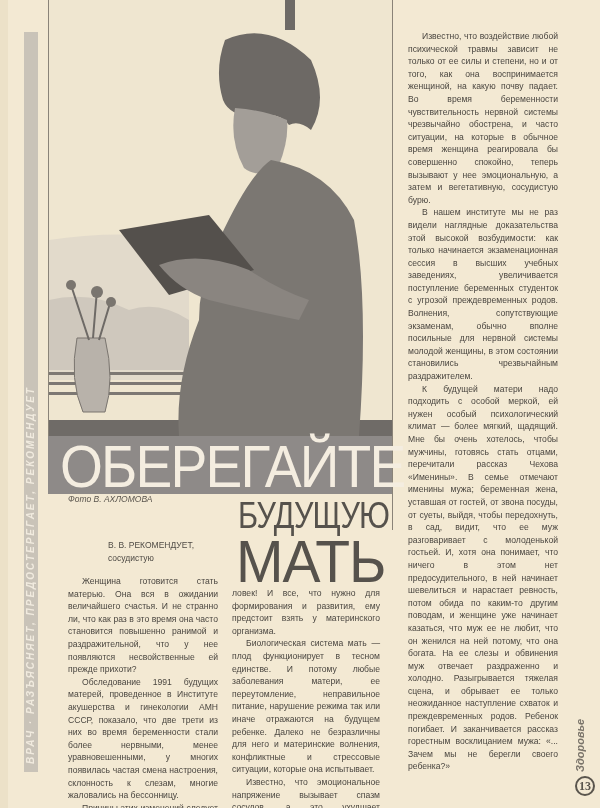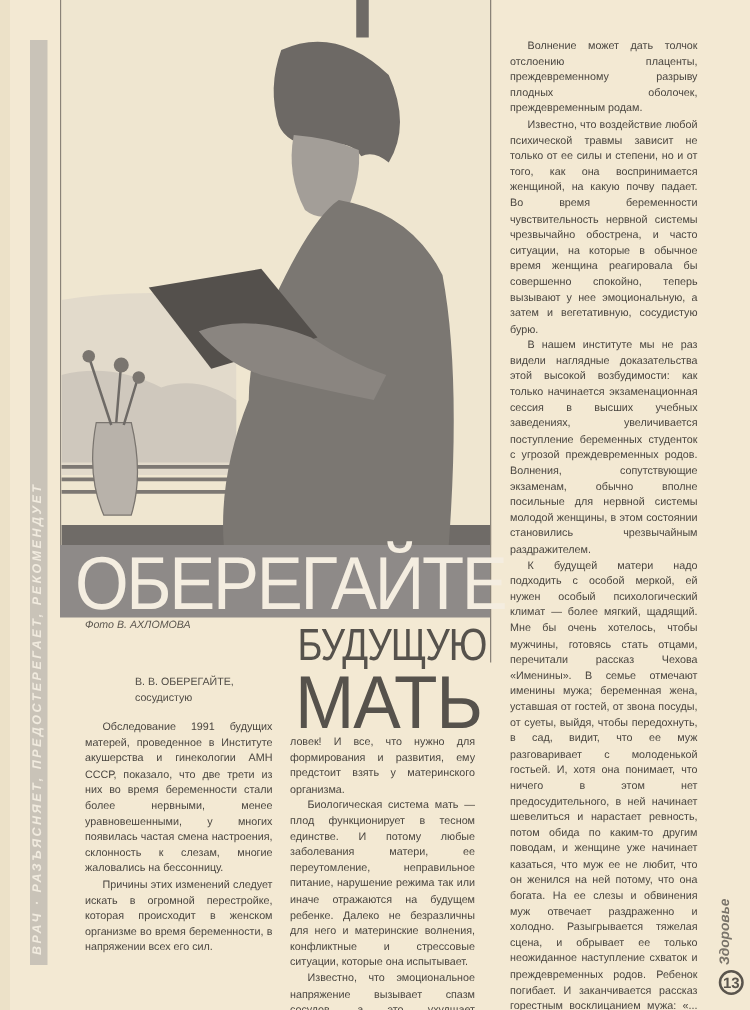--- a/index.html
+++ b/index.html
@@ -59,21 +59,21 @@
   .col-right { left:408px; top:30px;  width:150px; }
   .divider { position:absolute; left:392px; top:0; width:1px; height:530px; background:#8a8378; }
   .logo {
     position:absolute; left:574px; top:726px; width:14px; height:46px;
     font-size:11px; font-style:italic; font-weight:bold; color:#7a746a;
     writing-mode:vertical-rl; transform:rotate(180deg); text-align:center;
   }
   .page-num {
     position:absolute; left:575px; top:776px; width:20px; height:20px; border-radius:50%;
     border:2px solid #5a554d; box-sizing:border-box; font-size:12px; font-weight:bold;
-    line-height:16px; text-align:center; color:#5a554d;
+    line-height:16px; text-align:center; color:#5a554d;font-family:Liberation Serif, serif;
   }
 </style>
 </head>
 <body>
 
 <div class="page-edge"></div>
 
 <div class="side-stripe"></div>
 <div class="side-stripe-text">ВРАЧ · РАЗЪЯСНЯЕТ, ПРЕДОСТЕРЕГАЕТ, РЕКОМЕНДУЕТ</div>
 
@@ -104,37 +104,37 @@
 </div>
 
 <div class="divider"></div>
 
 <div class="title-band"></div>
 <div class="title-1">ОБЕРЕГАЙТЕ</div>
 <div class="photo-credit">Фото В. АХЛОМОВА</div>
 <div class="title-2">БУДУЩУЮ</div>
 <div class="title-3">МАТЬ</div>
 
-<div class="author-name">В. В. ОБЕРЕГАЙТЕ,</div>
+<div class="author-name">В. В. РЕКОМЕНДУЕТ,</div>
 <div class="author-role">сосудистую</div>
 
 <div class="col col-left">
+  <p>Женщина готовится стать матерью. Она вся в ожидании величайшего счастья. И не странно ли, что как раз в это время она часто становится повышенно ранимой и раздражительной, что у нее появляются несвойственные ей прежде прихоти?</p>
   <p>Обследование 1991 будущих матерей, проведенное в Институте акушерства и гинекологии АМН СССР, показало, что две трети из них во время беременности стали более нервными, менее уравновешенными, у многих появилась частая смена настроения, склонность к слезам, многие жаловались на бессонницу.</p>
   <p>Причины этих изменений следует искать в огромной перестройке, которая происходит в женском организме во время беременности, в напряжении всех его сил.</p>
 
 </div>
 
 <div class="col col-mid">
   <p class="noindent">ловек! И все, что нужно для формирования и развития, ему предстоит взять у материнского организма.</p>
   <p>Биологическая система мать — плод функционирует в тесном единстве. И потому любые заболевания матери, ее переутомление, неправильное питание, нарушение режима так или иначе отражаются на будущем ребенке. Далеко не безразличны для него и материнские волнения, конфликтные и стрессовые ситуации, которые она испытывает.</p>
   <p>Известно, что эмоциональное напряжение вызывает спазм сосудов, а это ухудшает кровоснабжение плода, создает для него угрозу кислородной недостаточности. Чем чаще и сильнее спазмы, тем она больше выражена и тем тяжелее страдает плод: ведь кислород необходим для его правильного развития и прежде всего для развития мозга.</p>
 </div>
 
 <div class="col col-right">
-  <p>Волнение может дать толчок отслоению плаценты, преждевременному разрыву плодных оболочек, преждевременным родам.</p>
   <p>Известно, что воздействие любой психической травмы зависит не только от ее силы и степени, но и от того, как она воспринимается женщиной, на какую почву падает. Во время беременности чувствительность нервной системы чрезвычайно обострена, и часто ситуации, на которые в обычное время женщина реагировала бы совершенно спокойно, теперь вызывают у нее эмоциональную, а затем и вегетативную, сосудистую бурю.</p>
   <p>В нашем институте мы не раз видели наглядные доказательства этой высокой возбудимости: как только начинается экзаменационная сессия в высших учебных заведениях, увеличивается поступление беременных студенток с угрозой преждевременных родов. Волнения, сопутствующие экзаменам, обычно вполне посильные для нервной системы молодой женщины, в этом состоянии становились чрезвычайным раздражителем.</p>
   <p>К будущей матери надо подходить с особой меркой, ей нужен особый психологический климат — более мягкий, щадящий. Мне бы очень хотелось, чтобы мужчины, готовясь стать отцами, перечитали рассказ Чехова «Именины». В семье отмечают именины мужа; беременная жена, уставшая от гостей, от звона посуды, от суеты, выйдя, чтобы передохнуть, в сад, видит, что ее муж разговаривает с молоденькой гостьей. И, хотя она понимает, что ничего в этом нет предосудительного, в ней начинает шевелиться и нарастает ревность, потом обида по каким-то другим поводам, и женщине уже начинает казаться, что муж ее не любит, что он женился на ней потому, что она богата. На ее слезы и обвинения муж отвечает раздраженно и холодно. Разыгрывается тяжелая сцена, и обрывает ее только неожиданное наступление схваток и преждевременных родов. Ребенок погибает. И заканчивается рассказ горестным восклицанием мужа: «... Зачем мы не берегли своего ребенка?»</p>
 
 </div>
 
 <div class="logo">Здоровье</div>
 <div class="page-num">13</div>
 
 </body></html>

